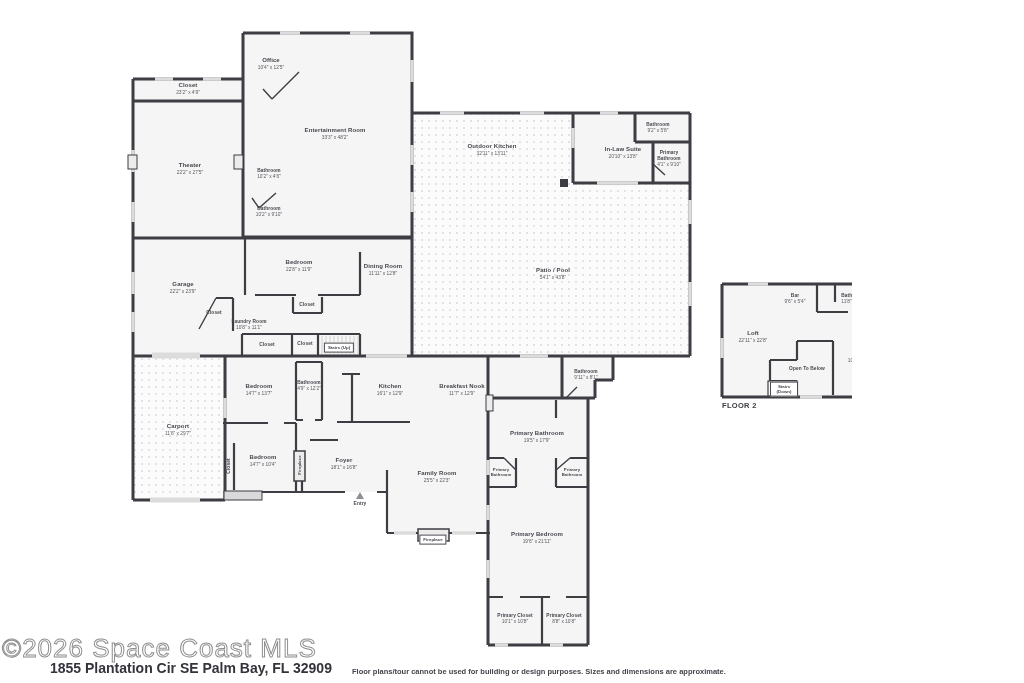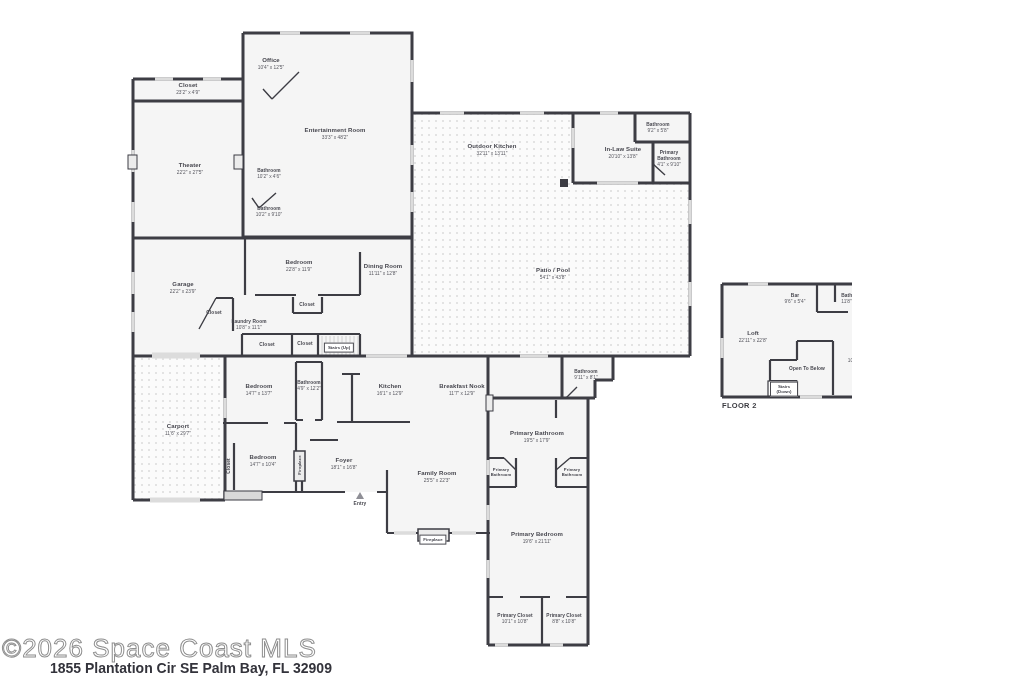--- a/index.html
+++ b/index.html
@@ -296,14 +296,15 @@
 <div class="rl sm" style="left:807px;top:369px">
   <div class="nm">Open To Below</div>
 </div>
 <div class="rl wrap" style="left:783px;top:388px;width:26px">
   <span class="box" style="width:20px">Stairs (Down)</span>
 </div>
 
 <div id="floor2-title">FLOOR 2</div>
 <div id="watermark">©2026 Space Coast MLS</div>
 <div id="address">1855 Plantation Cir SE Palm Bay, FL 32909</div>
+<div id="disclaimer">Floor plans/tour cannot be used for building or design purposes. Sizes and dimensions are approximate.</div>
 
 </div>
 
 </body></html>

